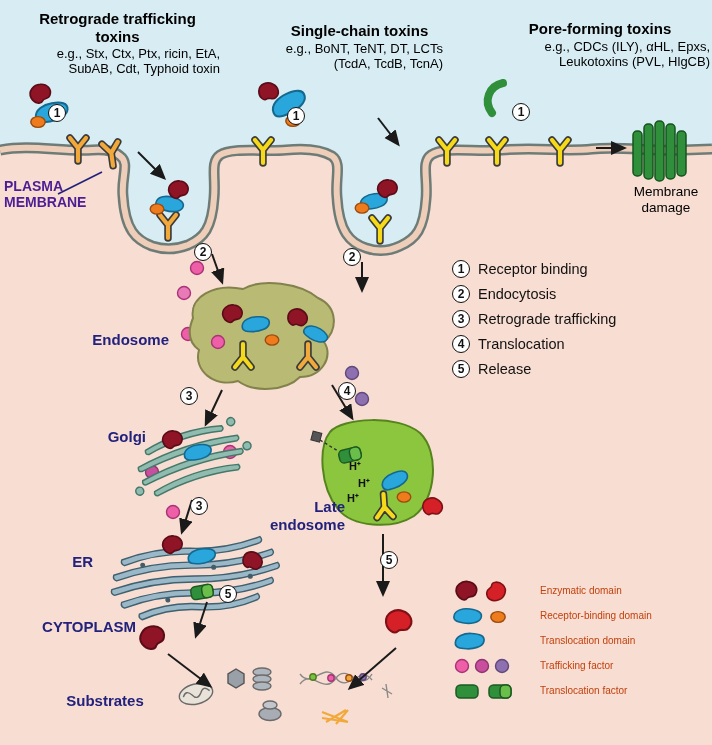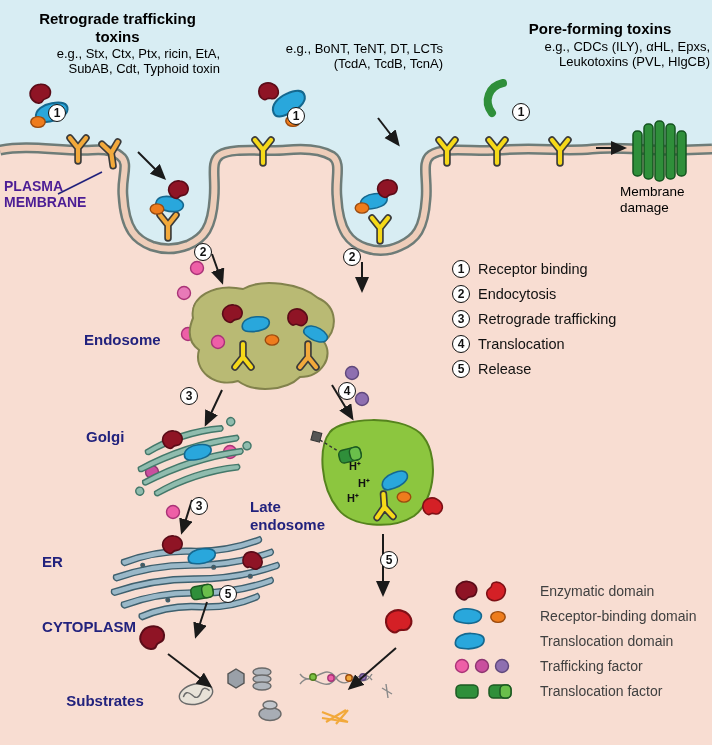--- a/index.html
+++ b/index.html
@@ -2,32 +2,32 @@
 <html><head>
 <meta charset="utf-8">
 <style>
   html,body{margin:0;padding:0;background:#fff}
   .stage{position:relative;width:712px;height:745px;overflow:hidden;
          font-family:"Liberation Sans",sans-serif;background:#f8ddd2}
   svg.art{position:absolute;left:0;top:0;display:block}
   .txt{position:absolute;color:#000;line-height:1.18}
   .col-title{font-weight:bold;font-size:15px;text-align:center}
   .col-ex{font-size:13px;text-align:right}
-  .organelle{color:#22227d;font-weight:bold;font-size:15px;text-align:left}
+  .organelle{color:#22227d;font-weight:bold;font-size:15px;text-align:right}
   .pm-label{position:absolute;color:#4c1d95;font-weight:bold;font-size:14px;line-height:1.15}
   .steps{position:absolute;left:452px;top:256px}
   .step-row{display:flex;align-items:center;gap:8px;height:25px;font-size:14.5px;color:#111}
   .snum{display:inline-flex;align-items:center;justify-content:center;flex:0 0 18px;width:18px;height:18px;
         border:1.6px solid #111;border-radius:50%;font-size:12px;font-weight:600;background:#fff;box-sizing:border-box}
   .marker{position:absolute;display:inline-flex;align-items:center;justify-content:center;width:18px;height:18px;
         border:1.6px solid #111;border-radius:50%;font-size:12px;font-weight:600;background:#fff;box-sizing:border-box;color:#111}
   .legend{position:absolute;left:448px;top:578px}
   .legend-row{display:flex;align-items:center;height:25px}
   .legend-icon{width:92px;flex:0 0 92px;height:24px}
-  .legend-label{font-size:14px;color:#404040}
+  .legend-label{font-size:10px;color:#c2410c}
 </style>
 </head>
 <body>
 
 <div class="stage">
 
   <svg class="art" width="712" height="745" viewBox="0 0 712 745">
     <defs>
       <marker id="ah" markerWidth="9" markerHeight="8" refX="6.5" refY="3.5" orient="auto">
         <path d="M0,0 L8,3.5 L0,7 Z" fill="#1a1a1a"></path>
@@ -204,30 +204,31 @@
       <path d="M192,500 L182,532" marker-end="url(#ah)"></path>
       <path d="M207,602 L196,636" marker-end="url(#ah)"></path>
       <path d="M383,534 L383,594" marker-end="url(#ah)"></path>
       <path d="M168,654 L210,686" marker-end="url(#ah)"></path>
       <path d="M396,648 L350,688" marker-end="url(#ah)"></path>
     </g>
   </svg>
 
   <div class="txt col-title" style="left:25px;top:10px;width:185px">Retrograde trafficking toxins</div>
   <div class="txt col-ex" style="left:15px;top:46px;width:205px">e.g., Stx, Ctx, Ptx, ricin, EtA, SubAB, Cdt, Typhoid toxin</div>
+  <div class="txt col-title" style="left:262px;top:22px;width:195px">Single-chain toxins</div>
   <div class="txt col-ex" style="left:278px;top:41px;width:165px">e.g., BoNT, TeNT, DT, LCTs (TcdA, TcdB, TcnA)</div>
   <div class="txt col-title" style="left:495px;top:20px;width:210px">Pore-forming toxins</div>
   <div class="txt col-ex" style="left:488px;top:39px;width:222px">e.g., CDCs (ILY), αHL, Epxs, Leukotoxins (PVL, HlgCB)</div>
 
   <div class="pm-label" style="left:4px;top:178px;width:92px">PLASMA MEMBRANE</div>
-  <div class="txt" style="left:620px;top:184px;width:92px;font-size:13.5px;text-align:left">Membrane damage</div>
+  <div class="txt" style="left:620px;top:184px;width:92px;font-size:13.5px;text-align:center">Membrane damage</div>
   <div class="txt organelle" style="left:84px;top:331px;width:85px">Endosome</div>
   <div class="txt organelle" style="left:86px;top:428px;width:60px">Golgi</div>
   <div class="txt organelle" style="left:250px;top:498px;width:95px">Late endosome</div>
-  <div class="txt organelle" style="left:42px;top:553px;width:40px">ER</div>
+  <div class="txt organelle" style="left:53px;top:553px;width:40px">ER</div>
   <div class="txt organelle" style="left:16px;top:618px;width:120px;text-align:right">CYTOPLASM</div>
   <div class="txt organelle" style="left:50px;top:692px;width:110px;text-align:center">Substrates</div>
 
   <span class="marker" style="left:48px;top:104px">1</span>
   <span class="marker" style="left:287px;top:107px">1</span>
   <span class="marker" style="left:512px;top:103px">1</span>
   <span class="marker" style="left:194px;top:243px">2</span>
   <span class="marker" style="left:343px;top:248px">2</span>
   <span class="marker" style="left:180px;top:387px">3</span>
   <span class="marker" style="left:338px;top:382px">4</span>

